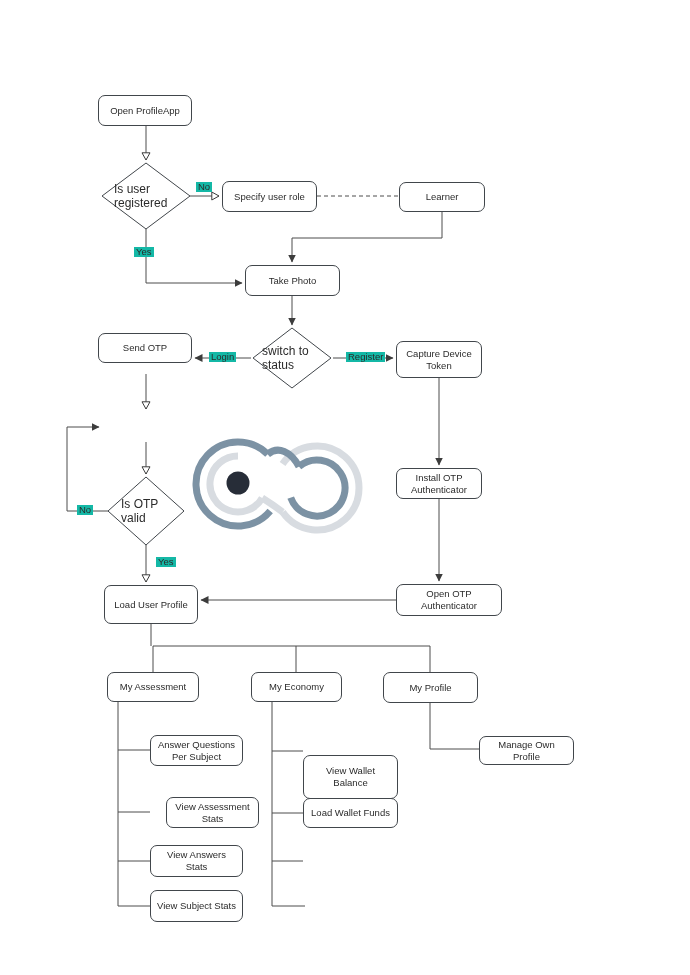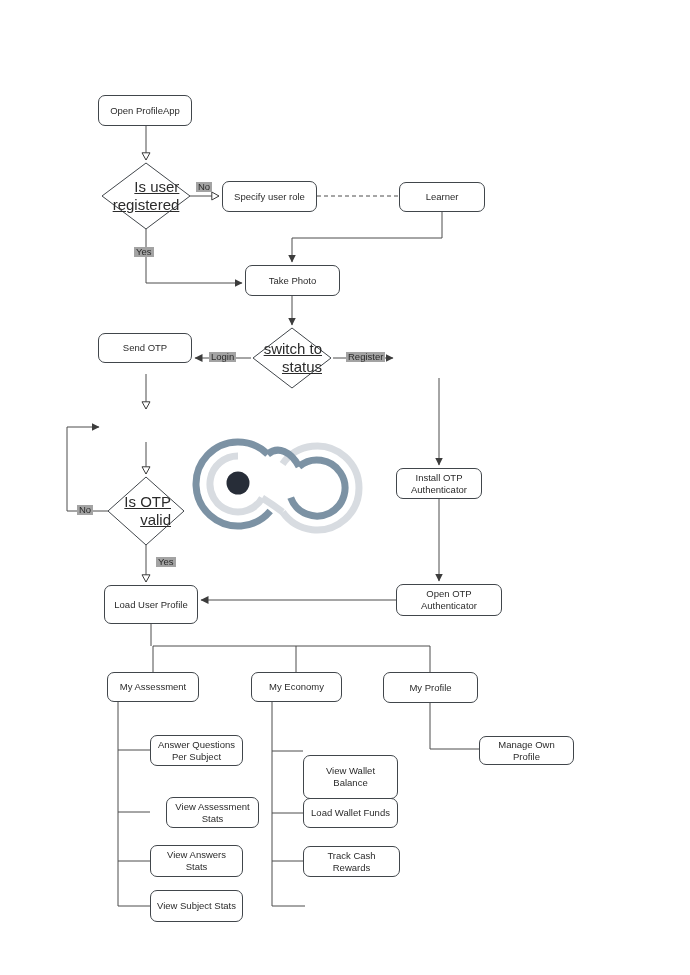--- a/index.html
+++ b/index.html
@@ -20,28 +20,27 @@
     border-radius:7px;
     display:flex;align-items:center;justify-content:center;
     text-align:center;
     font-size:9.5px;line-height:1.25;
     padding:2px 5px;
     z-index:2;
   }
   .diamond-label{
     position:absolute;
     display:flex;align-items:center;justify-content:center;
-    text-align:right;
-    font-size:15px;line-height:1.2;
+    text-align:left;
+    font-size:12px;line-height:1.2;
     z-index:2;
-    text-decoration:underline;
   }
   .edge-label{
     position:absolute;
-    background:#a3a3a3;
+    background:#14b8a6;
     font-size:9.5px;line-height:1.1;
     padding:0 2px;
     z-index:3;
   }
 </style>
 </head>
 <body>
 
 <div id="canvas">
 
@@ -97,20 +96,21 @@
   <div class="node" style="left:98px;top:95px;width:94px;height:31px">Open ProfileApp</div>
 
   <div class="node" style="left:222px;top:181px;width:95px;height:31px">Specify user role</div>
 
   <div class="node" style="left:399px;top:182px;width:86px;height:30px">Learner</div>
 
   <div class="node" style="left:245px;top:265px;width:95px;height:31px">Take Photo</div>
 
   <div class="node" style="left:98px;top:333px;width:94px;height:30px">Send OTP</div>
 
+  <div class="node" style="left:396px;top:341px;width:86px;height:37px">Capture Device Token</div>
 
 
   <div class="node" style="left:396px;top:468px;width:86px;height:31px">Install OTP Authenticator</div>
 
   <div class="node" style="left:396px;top:584px;width:106px;height:32px">Open OTP Authenticator</div>
 
   <div class="node" style="left:104px;top:585px;width:94px;height:39px">Load User Profile</div>
 
   <div class="node" style="left:107px;top:672px;width:92px;height:30px">My Assessment</div>
 
@@ -123,21 +123,20 @@
   <div class="node" style="left:166px;top:797px;width:93px;height:31px">View Assessment Stats</div>
 
   <div class="node" style="left:150px;top:845px;width:93px;height:32px">View Answers Stats</div>
 
   <div class="node" style="left:150px;top:890px;width:93px;height:32px">View Subject Stats</div>
 
   <div class="node" style="left:303px;top:755px;width:95px;height:44px">View Wallet Balance</div>
 
   <div class="node" style="left:303px;top:798px;width:95px;height:30px">Load Wallet Funds</div>
 
-  <div class="node" style="left:303px;top:846px;width:97px;height:31px">Track Cash Rewards</div>
 
 
   <div class="node" style="left:479px;top:736px;width:95px;height:29px">Manage Own Profile</div>
 
   <div class="diamond-label" style="left:114px;top:180px;width:64px;height:32px">Is user registered</div>
 
   <div class="diamond-label" style="left:262px;top:344px;width:60px;height:28px">switch to status</div>
 
   <div class="diamond-label" style="left:121px;top:496px;width:50px;height:30px">Is OTP valid</div>
 

